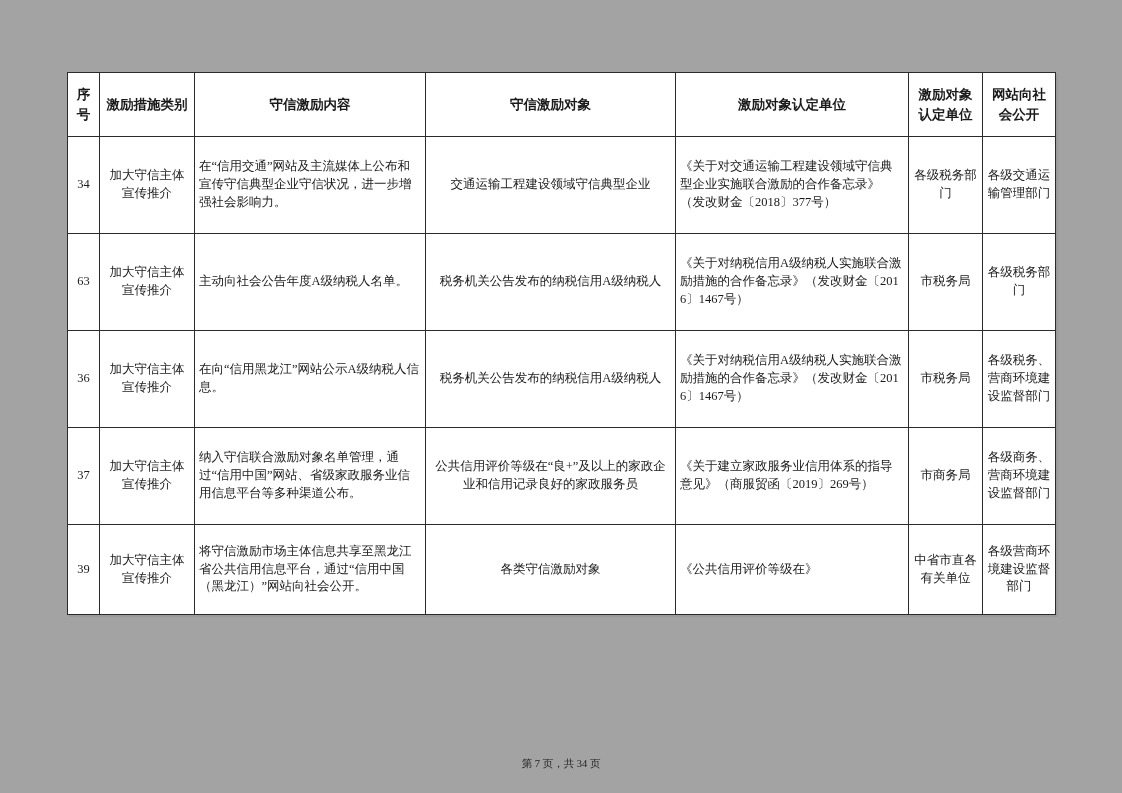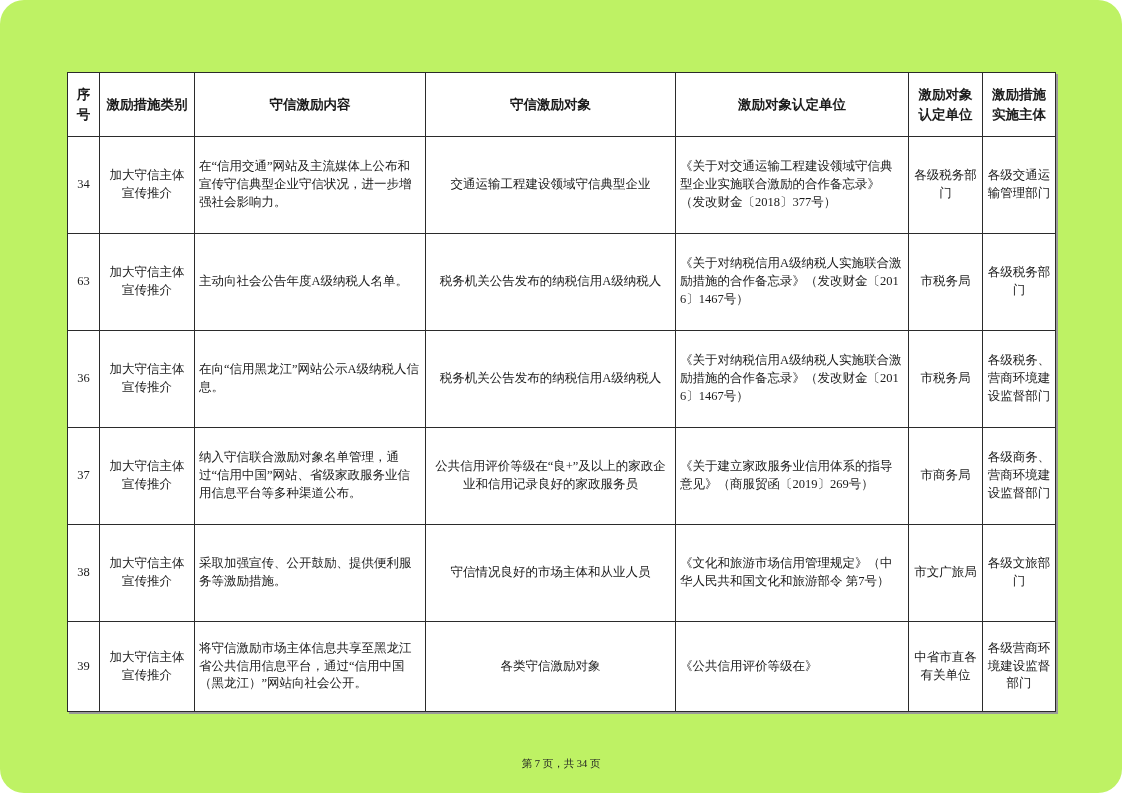--- a/index.html
+++ b/index.html
@@ -7,23 +7,22 @@
     margin: 0;
     padding: 0;
     background: #ffffff;
     font-family: "Liberation Serif", "DejaVu Serif", serif;
     color: #1a1a1a;
   }
   .sheet {
     position: relative;
     width: 1122px;
     height: 793px;
-    background: #bef264;
+    background: #a3a3a3;
     overflow: hidden;
-    border-radius: 24px;
   }
   table.incentive-table {
     position: absolute;
     left: 67px;
     top: 72px;
     width: 988px;
     border-collapse: collapse;
     table-layout: fixed;
     background: #ffffff;
     box-shadow: 2px 2px 0 #9a9a9a;
@@ -79,21 +78,21 @@
       <col style="width:73px">
     </colgroup>
     <thead>
       <tr>
         <th>序号</th>
         <th>激励措施类别</th>
         <th>守信激励内容</th>
         <th>守信激励对象</th>
         <th>激励对象认定单位</th>
         <th>激励对象认定单位</th>
-        <th>激励措施实施主体</th>
+        <th>网站向社会公开</th>
       </tr>
     </thead>
     <tbody>
       <tr class="data-row">
         <td>34</td>
         <td>加大守信主体宣传推介</td>
         <td class="al">在“信用交通”网站及主流媒体上公布和宣传守信典型企业守信状况，进一步增强社会影响力。</td>
         <td>交通运输工程建设领域守信典型企业</td>
         <td class="al">《关于对交通运输工程建设领域守信典型企业实施联合激励的合作备忘录》（发改财金〔2018〕377号）</td>
         <td>各级税务部门</td>
@@ -119,29 +118,20 @@
       </tr>
       <tr class="data-row">
         <td>37</td>
         <td>加大守信主体宣传推介</td>
         <td class="al">纳入守信联合激励对象名单管理，通过“信用中国”网站、省级家政服务业信用信息平台等多种渠道公布。</td>
         <td>公共信用评价等级在“良+”及以上的家政企业和信用记录良好的家政服务员</td>
         <td class="al">《关于建立家政服务业信用体系的指导意见》（商服贸函〔2019〕269号）</td>
         <td>市商务局</td>
         <td>各级商务、营商环境建设监督部门</td>
       </tr>
-      <tr class="data-row">
-        <td>38</td>
-        <td>加大守信主体宣传推介</td>
-        <td class="al">采取加强宣传、公开鼓励、提供便利服务等激励措施。</td>
-        <td>守信情况良好的市场主体和从业人员</td>
-        <td class="al">《文化和旅游市场信用管理规定》（中华人民共和国文化和旅游部令 第7号）</td>
-        <td>市文广旅局</td>
-        <td>各级文旅部门</td>
-      </tr>
       <tr class="data-row last">
         <td>39</td>
         <td>加大守信主体宣传推介</td>
         <td class="al">将守信激励市场主体信息共享至黑龙江省公共信用信息平台，通过“信用中国（黑龙江）”网站向社会公开。</td>
         <td>各类守信激励对象</td>
         <td class="al">《公共信用评价等级在》</td>
         <td>中省市直各有关单位</td>
         <td>各级营商环境建设监督部门</td>
       </tr>
     </tbody>

